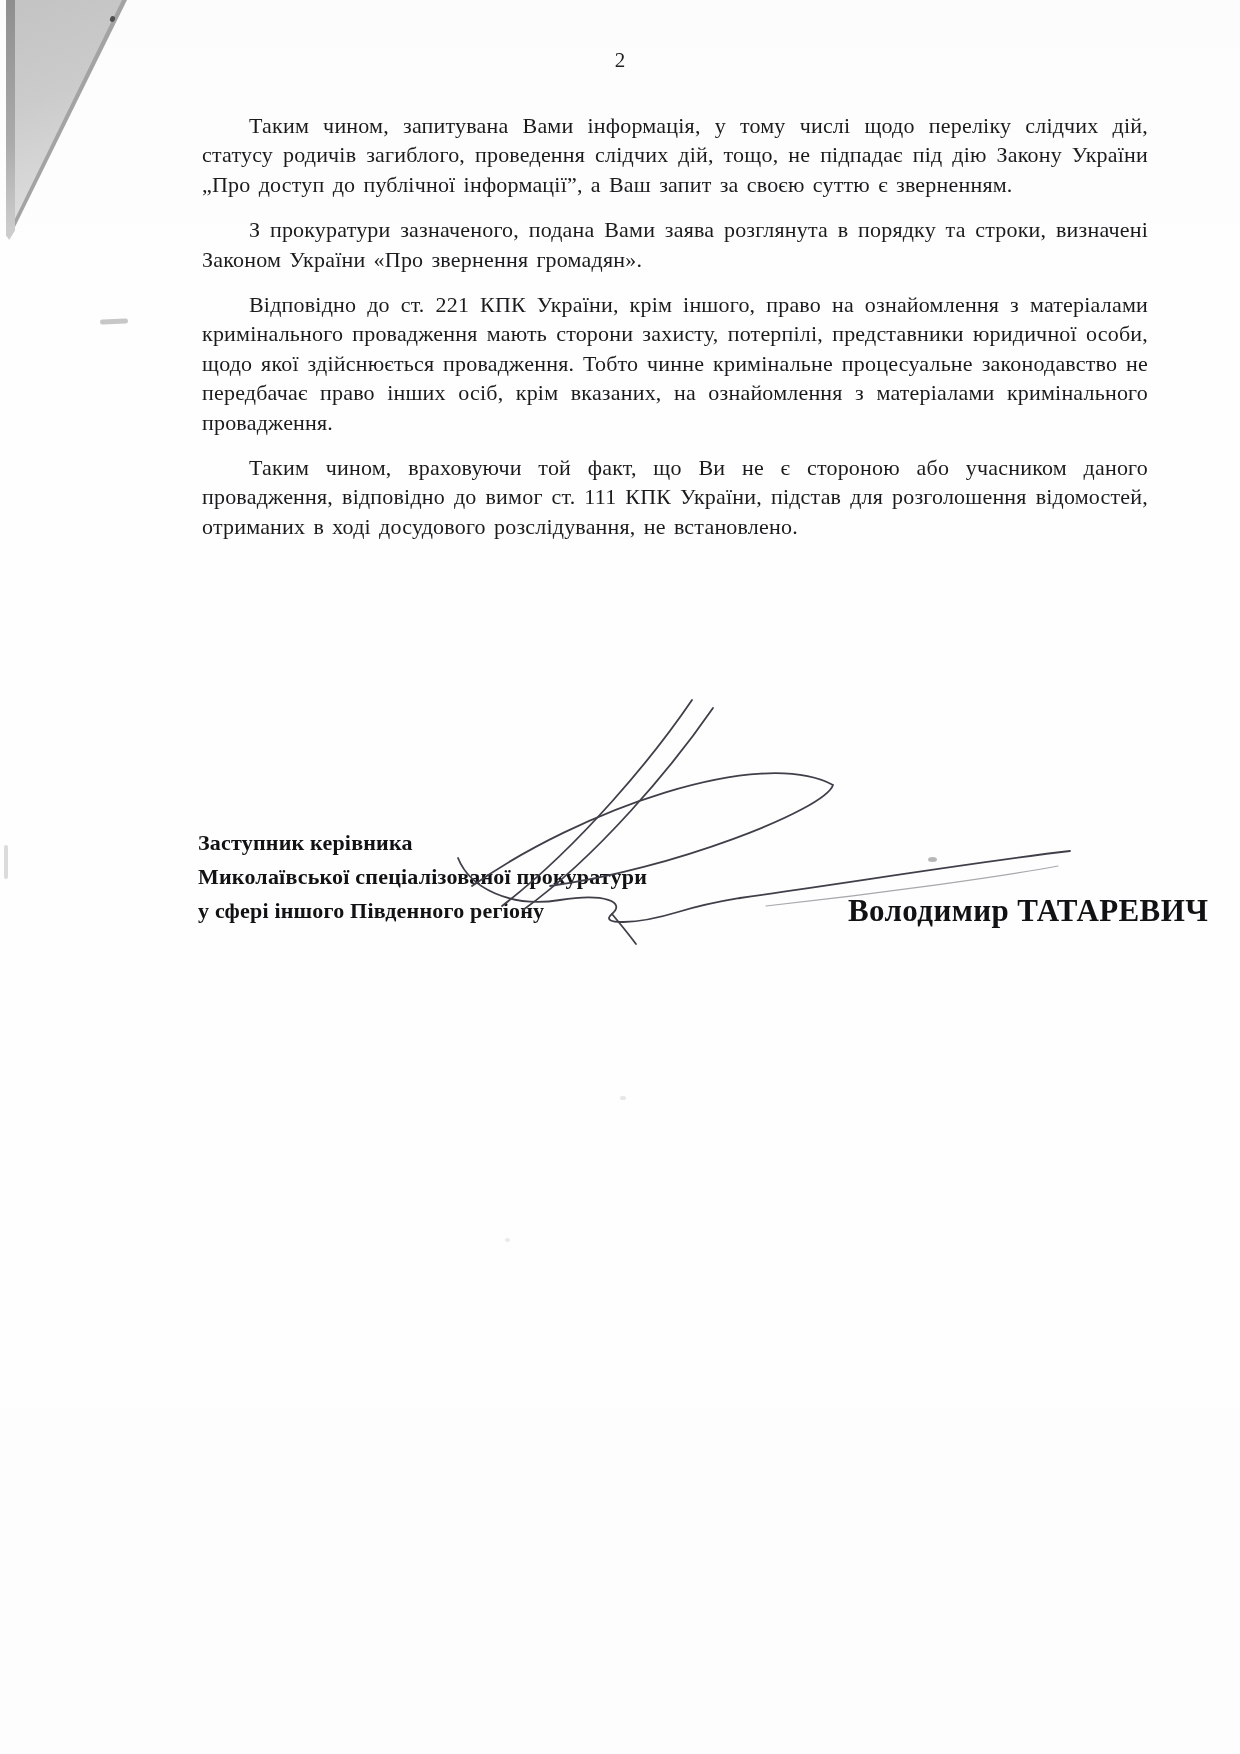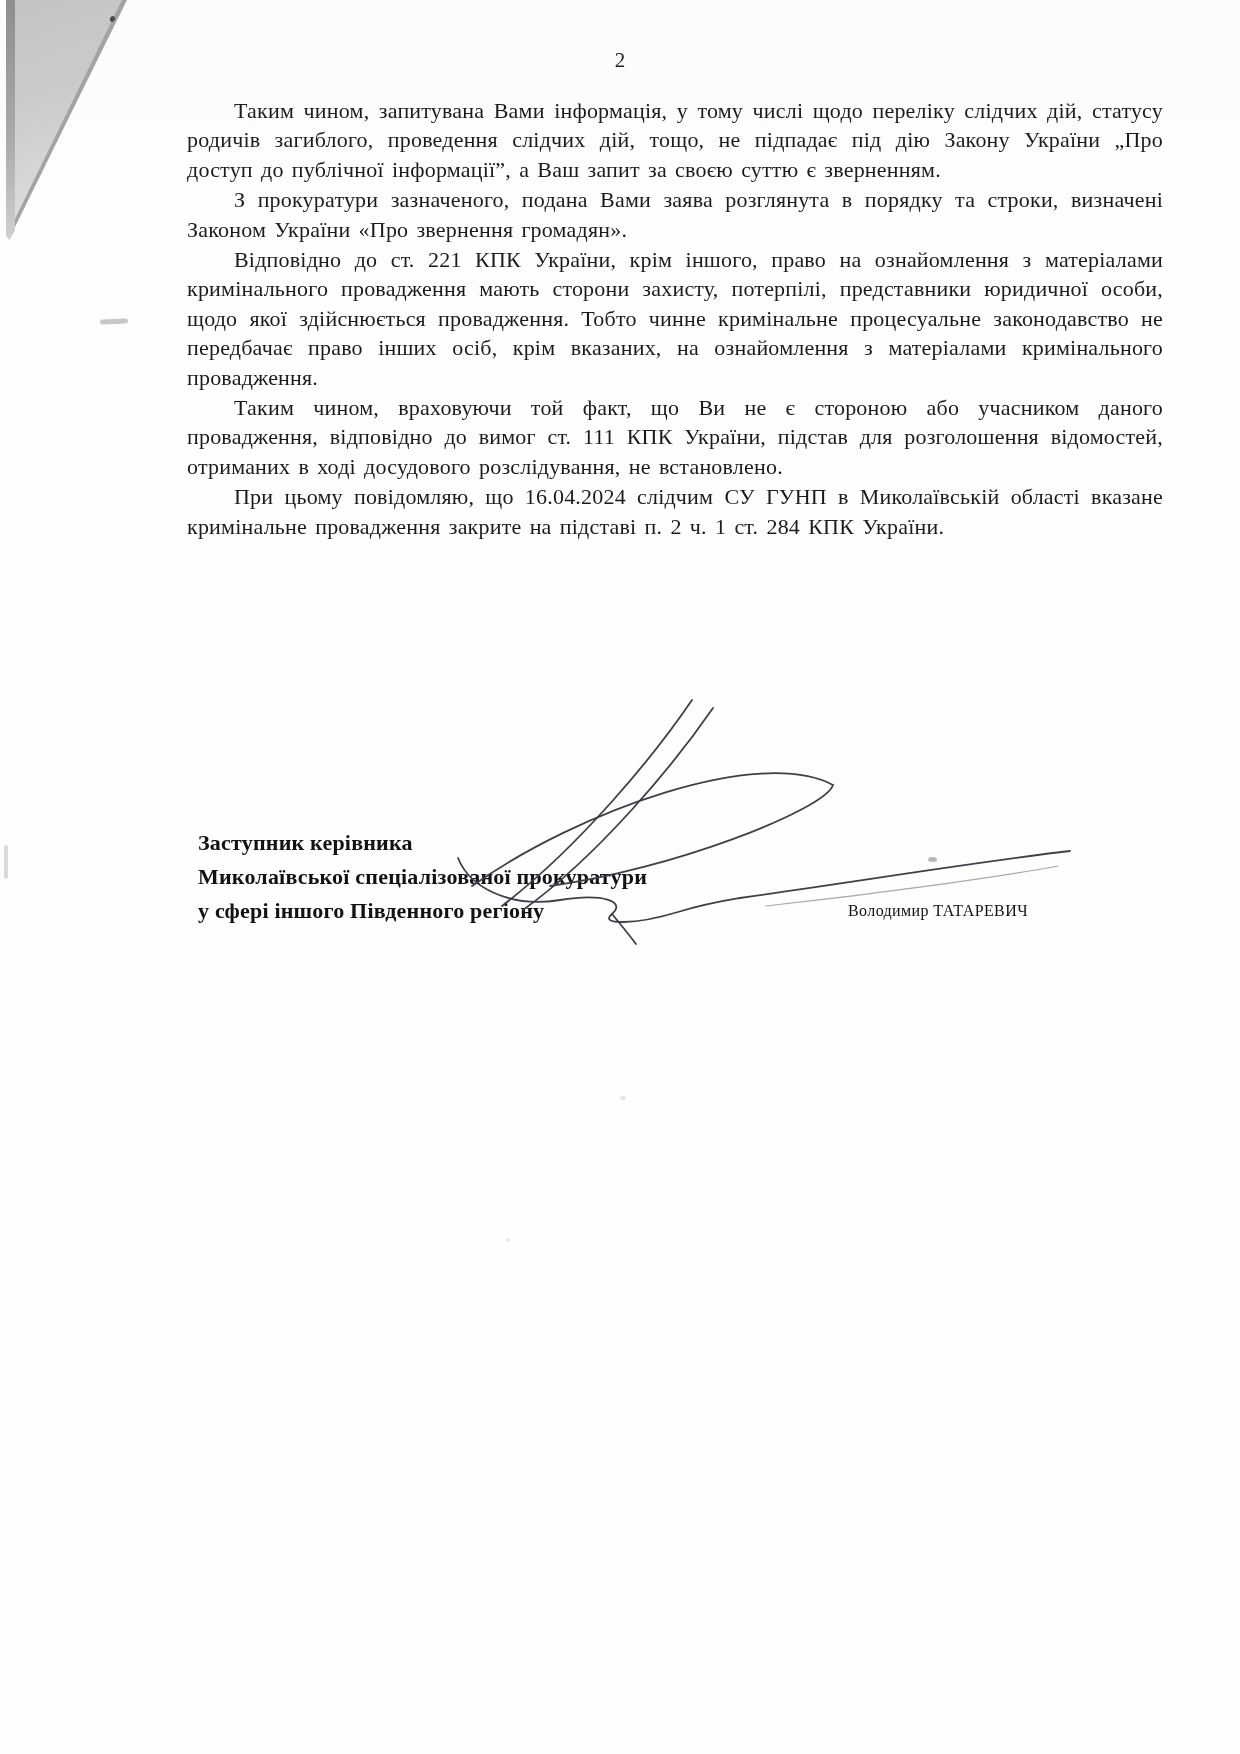--- a/index.html
+++ b/index.html
@@ -53,37 +53,37 @@
   .body-text {
     position: absolute; left: 186px; top: 95px;
     width: 978px;
     font-size: 22px;
     line-height: 29.4px;
     letter-spacing: 0.2px;
     word-spacing: 2.5px;
     text-align: justify;
   }
   .body-text p {
-    margin: 1px;
+    margin: 16px;
     text-indent: 47px;
   }
 
   .sig-block {
     position: absolute; left: 198px; top: 826px;
     font-size: 22px;
     line-height: 34px;
     font-weight: bold;
     color: #121214;
     letter-spacing: 0.2px;
   }
   .signer-name {
     position: absolute; left: 848px; top: 894px;
-    font-size: 16px;
+    font-size: 31px;
     line-height: 34px;
-    font-weight: normal;
+    font-weight: bold;
     color: #121214;
     letter-spacing: 0.4px;
     white-space: nowrap;
   }
 
   .signature {
     position: absolute; left: 430px; top: 688px;
     width: 660px; height: 260px;
     pointer-events: none;
   }
@@ -112,21 +112,20 @@
   <div class="speck sp6"></div>
   <div class="speck sp7"></div>
 
   <div class="page-number">2</div>
 
   <div class="body-text">
     <p>Таким чином, запитувана Вами інформація, у тому числі щодо переліку слідчих дій, статусу родичів загиблого, проведення слідчих дій, тощо, не підпадає під дію Закону України „Про доступ до публічної інформації”, а Ваш запит за своєю суттю є зверненням.</p>
     <p>З прокуратури зазначеного, подана Вами заява розглянута в порядку та строки, визначені Законом України «Про звернення громадян».</p>
     <p>Відповідно до ст. 221 КПК України, крім іншого, право на ознайомлення з матеріалами кримінального провадження мають сторони захисту, потерпілі, представники юридичної особи, щодо якої здійснюється провадження. Тобто чинне кримінальне процесуальне законодавство не передбачає право інших осіб, крім вказаних, на ознайомлення з матеріалами кримінального провадження.</p>
     <p>Таким чином, враховуючи той факт, що Ви не є стороною або учасником даного провадження, відповідно до вимог ст. 111 КПК України, підстав для розголошення відомостей, отриманих в ході досудового розслідування, не встановлено.</p>
-    <p>При цьому повідомляю, що 16.04.2024 слідчим СУ ГУНП в Миколаївській області вказане кримінальне провадження закрите на підставі п. 2 ч. 1 ст. 284 КПК України.</p>
   </div>
 
   <div class="sig-block">
     <div>Заступник керівника</div>
     <div>Миколаївської спеціалізованої прокуратури</div>
     <div>у сфері іншого Південного регіону</div>
   </div>
 
   <div class="signer-name">Володимир ТАТАРЕВИЧ</div>
 

